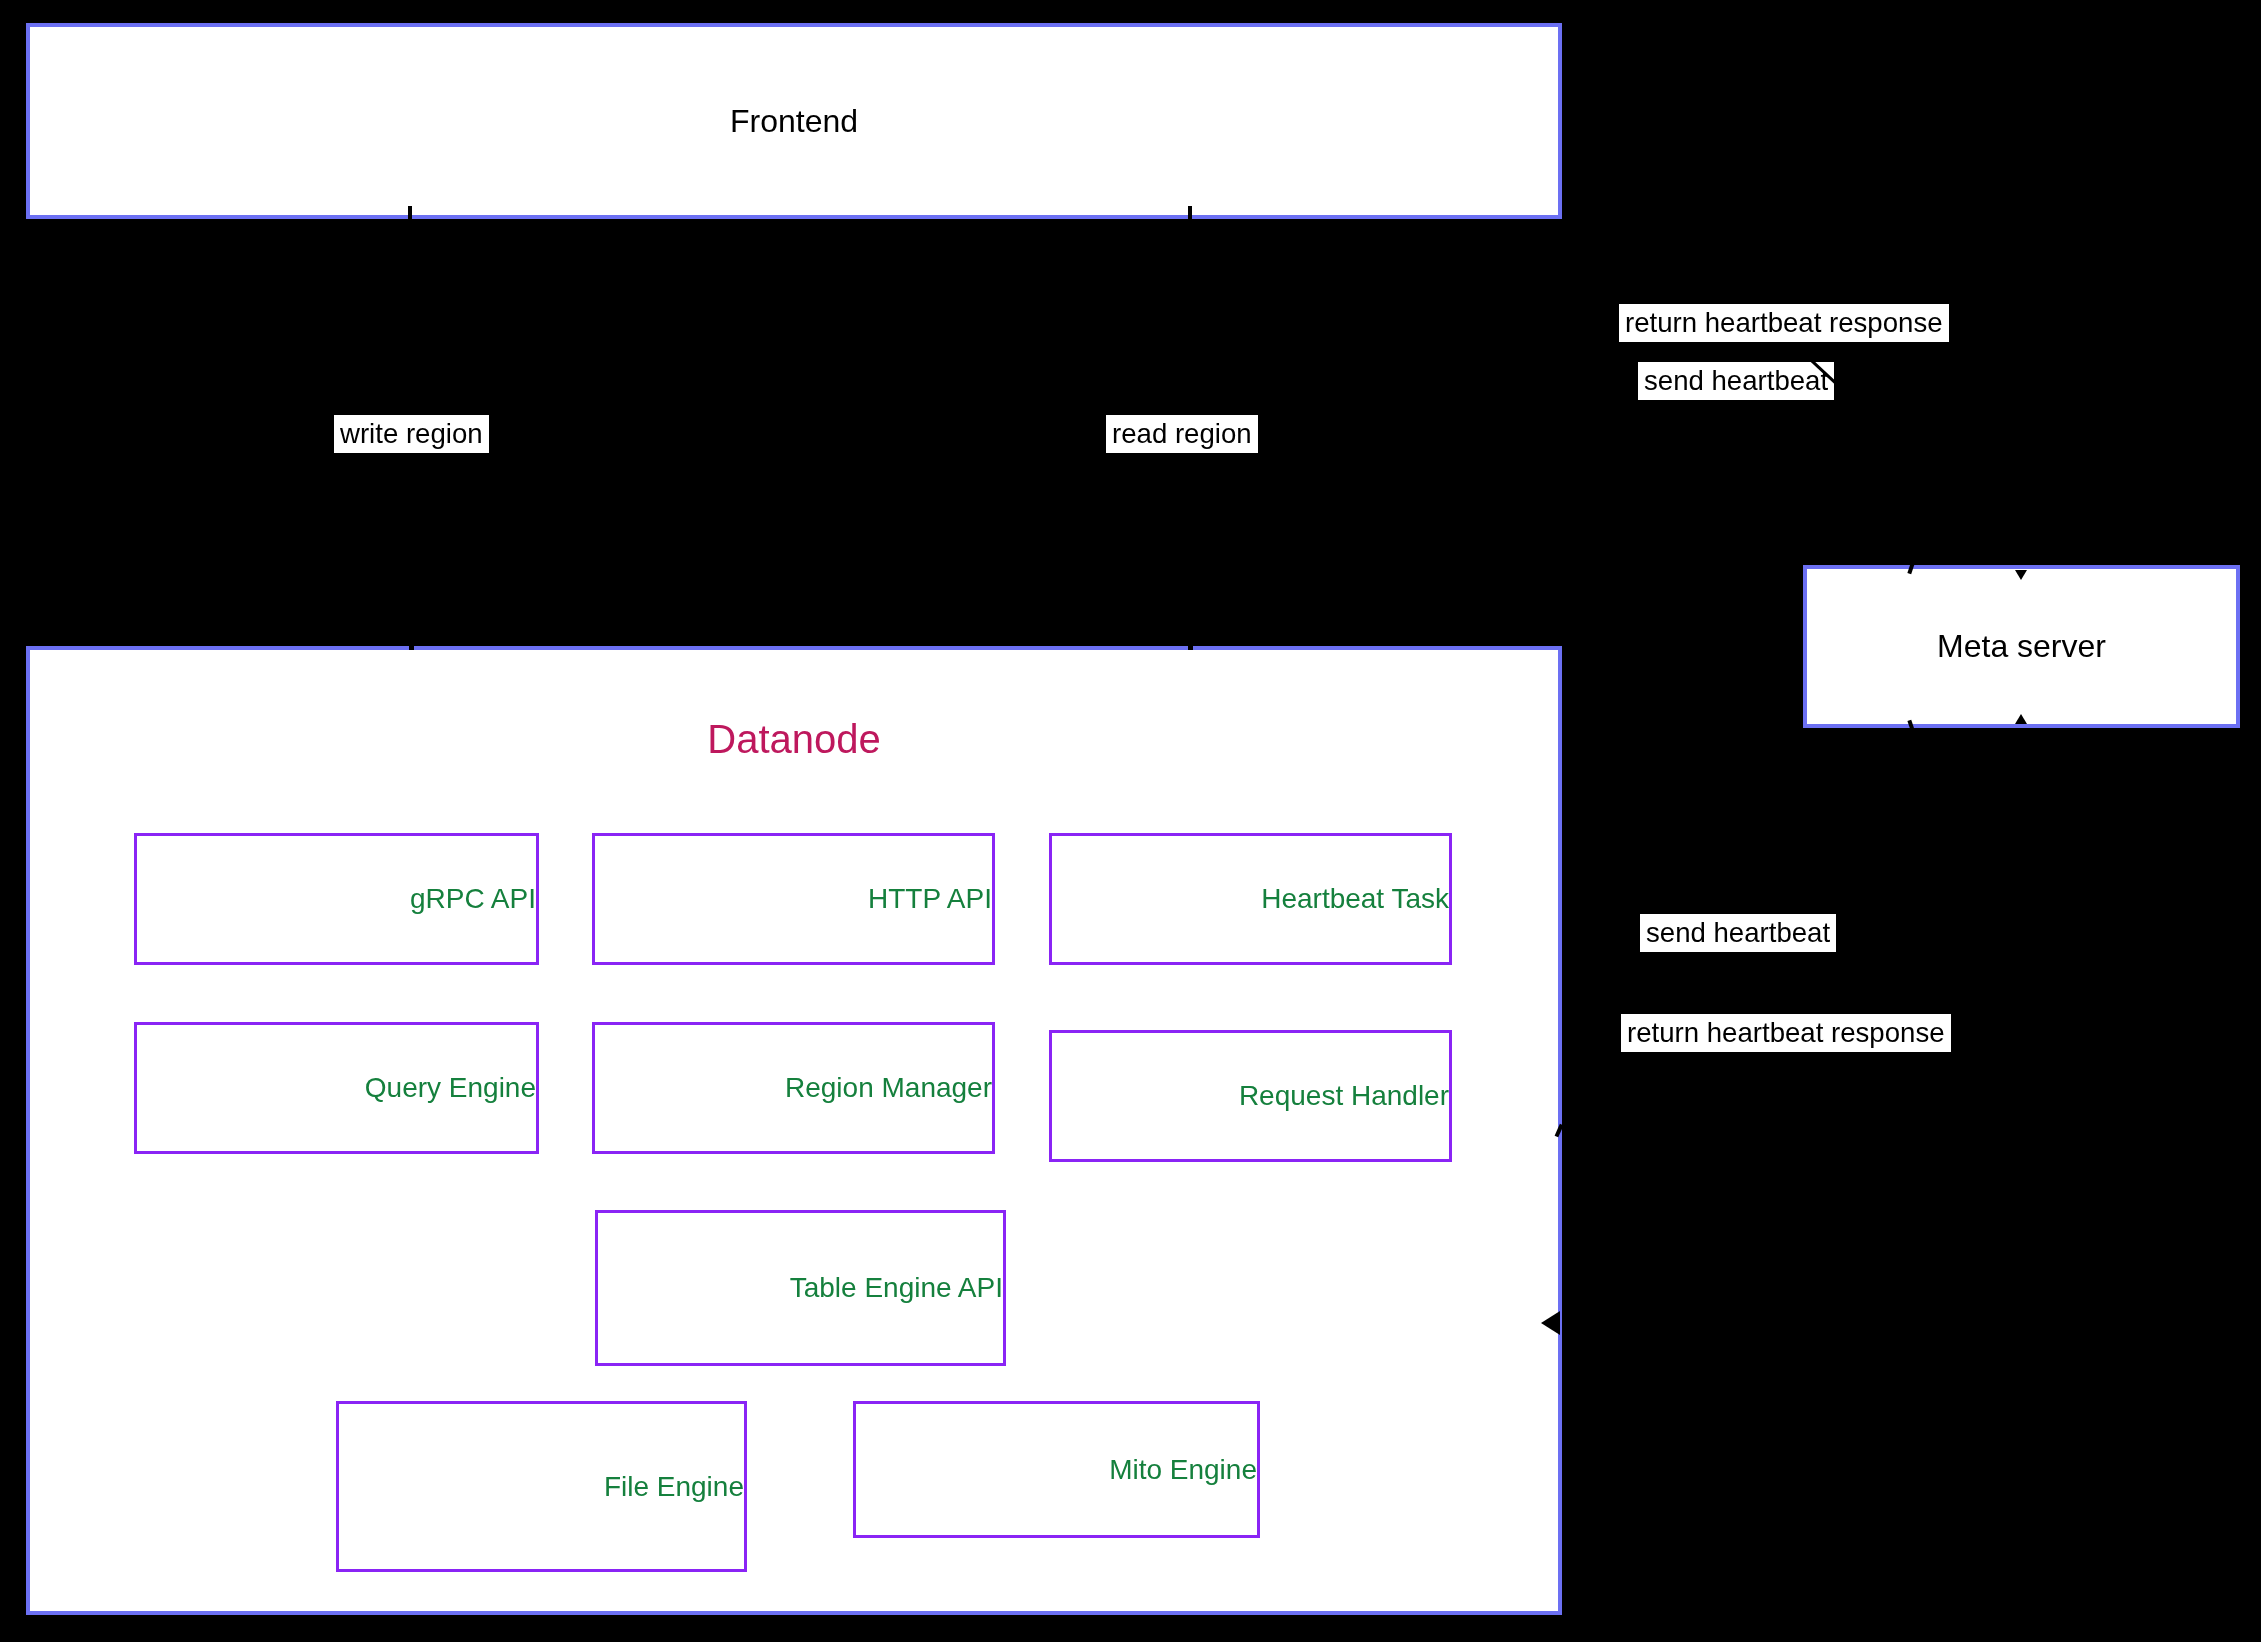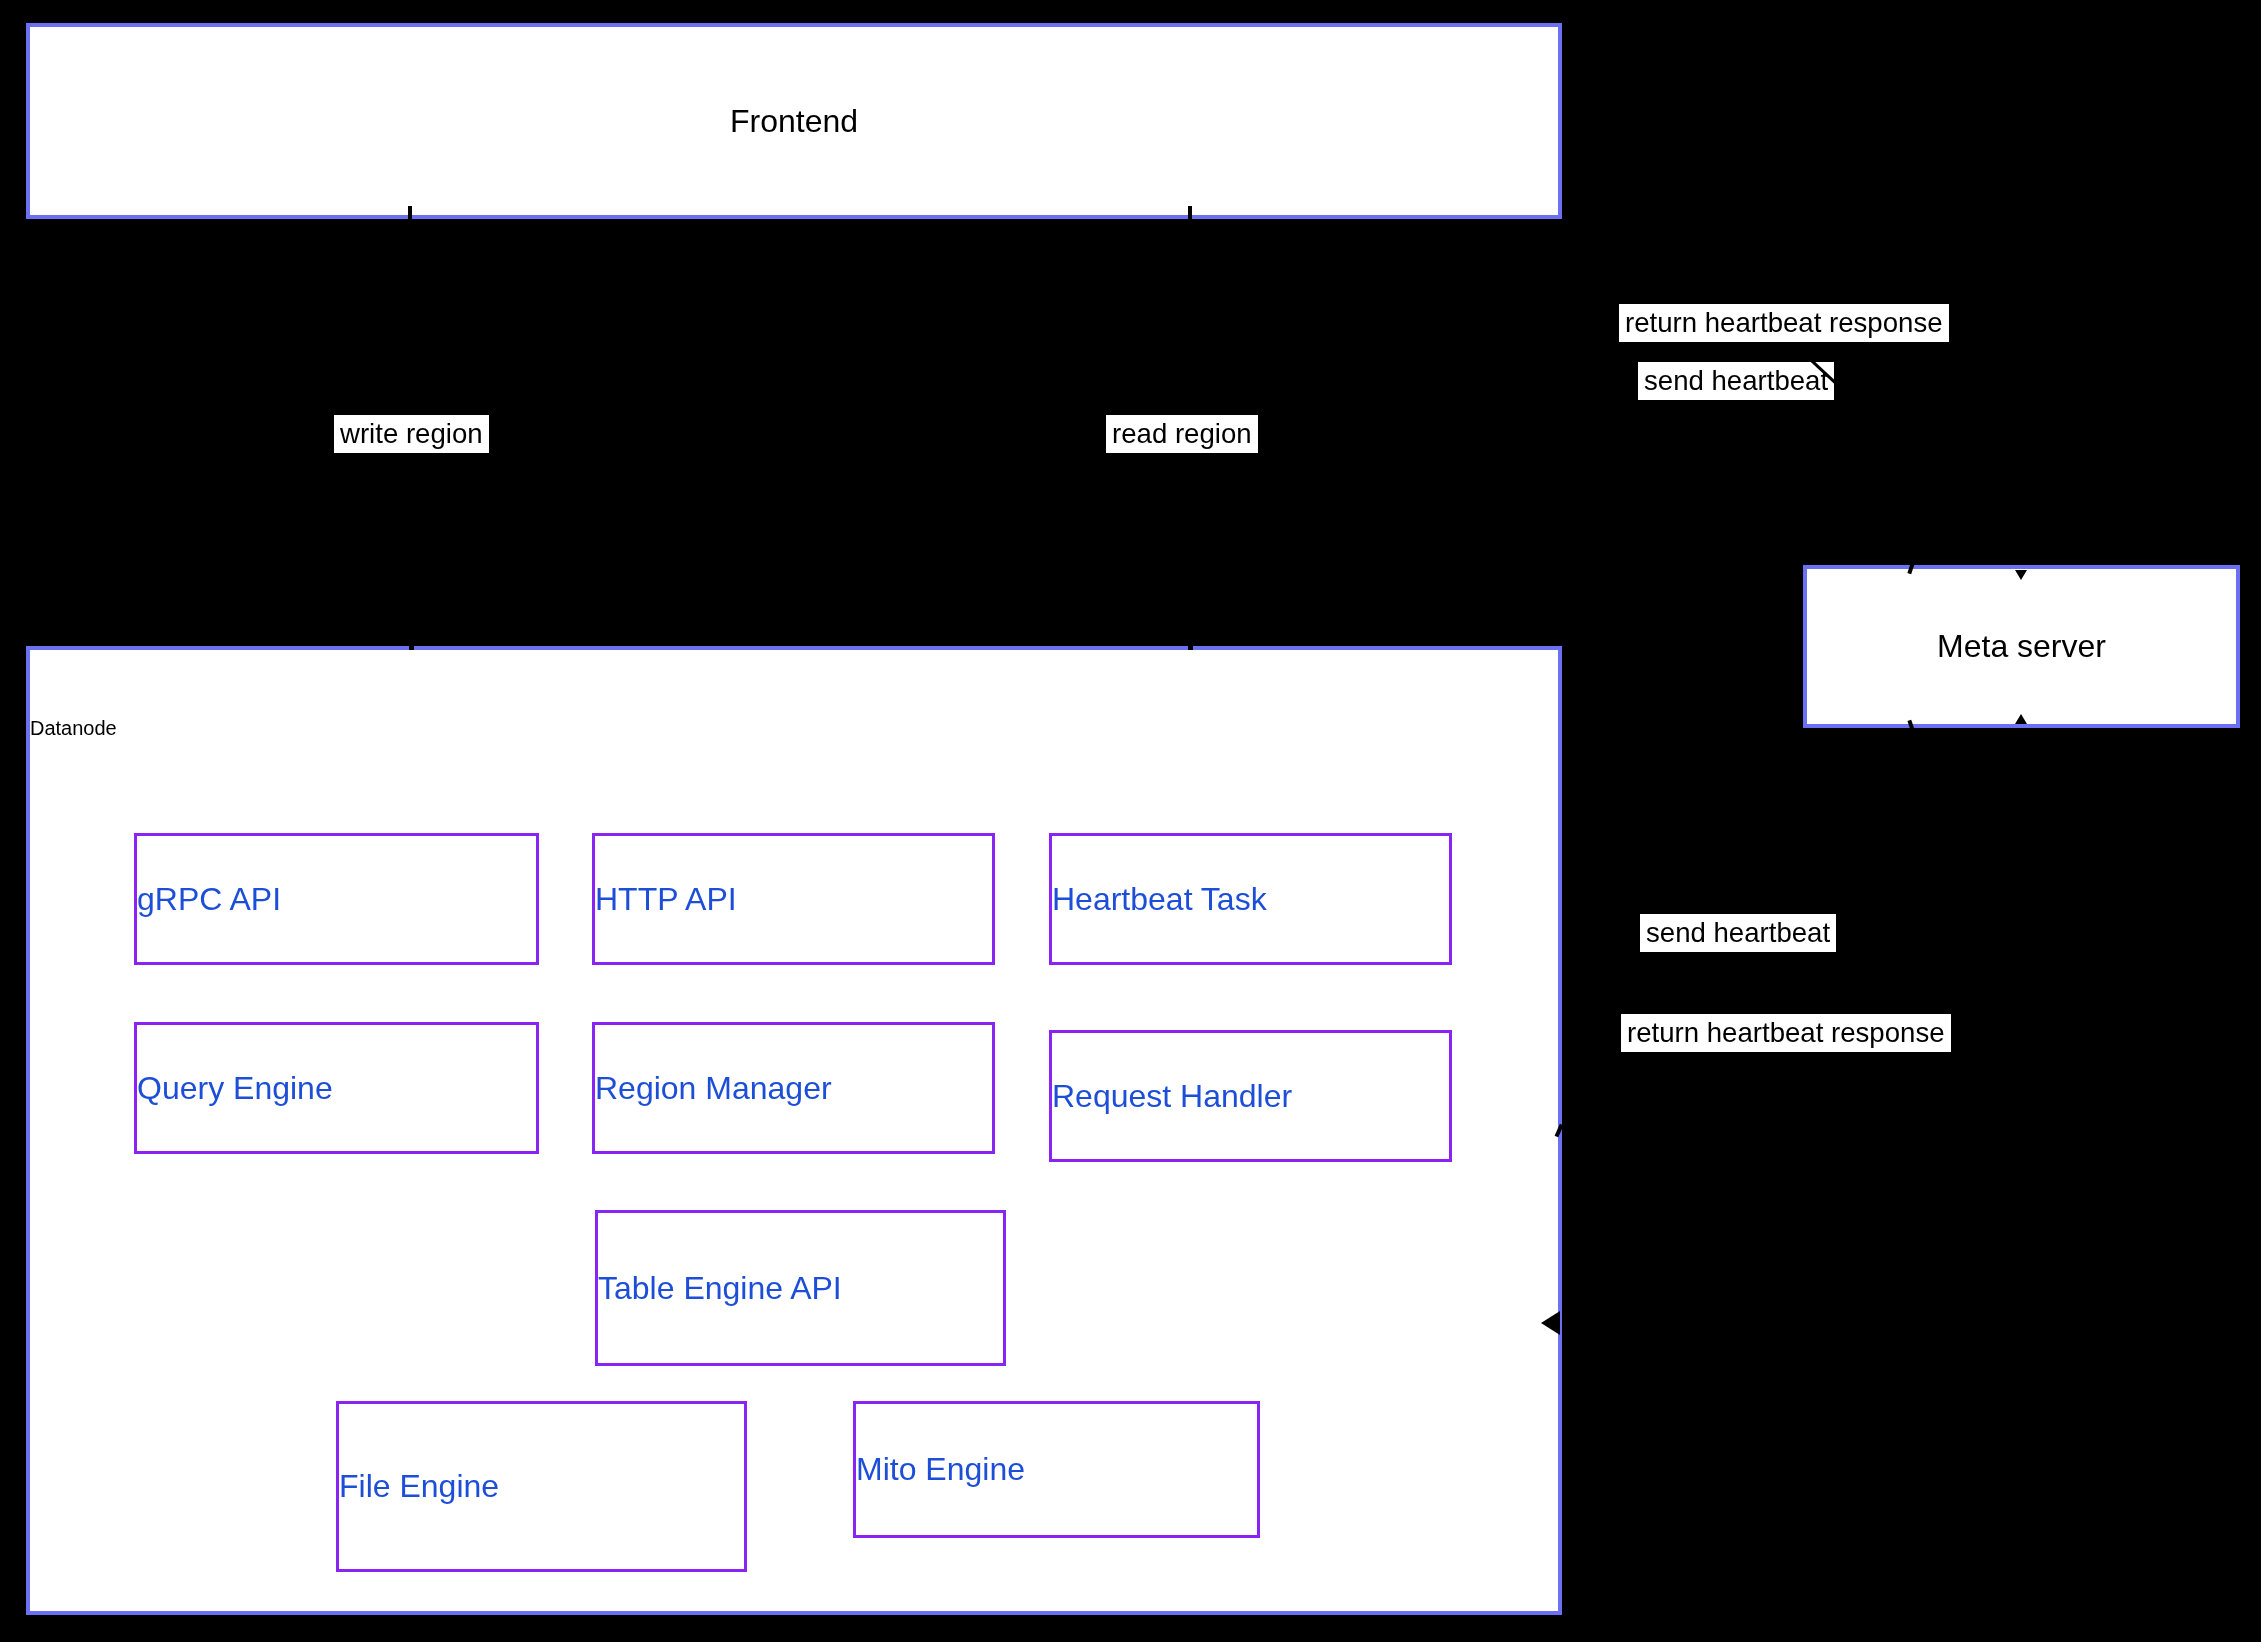--- a/index.html
+++ b/index.html
@@ -30,35 +30,35 @@
     align-items: center;
     justify-content: center;
     font-size: 32px;
     color: #000;
   }
   .cluster-title {
     position: absolute;
     left: 0;
     top: 67px;
     width: 100%;
-    text-align: left;
-    font-size: 20px;
-    color: #000000;
+    text-align: center;
+    font-size: 40px;
+    color: #be185d;
   }
   
   .inner-node {
     position: absolute;
     box-sizing: border-box;
     background: var(--node-fill, #fff);
     border: 3.4px solid var(--inner-border, #8a24f5);
     display: flex;
     align-items: center;
-    justify-content: flex-start;
-    font-size: 32px;
-    color: #1d4ed8;
+    justify-content: flex-end;
+    font-size: 28px;
+    color: #15803d;
   }
   
   .edge-chip {
     position: absolute;
     background: var(--label-bg, #fff);
     color: var(--label-text, #000);
     font-size: 27.6px;
     line-height: 1.22;
     padding: 2px 6px;
     white-space: nowrap;

